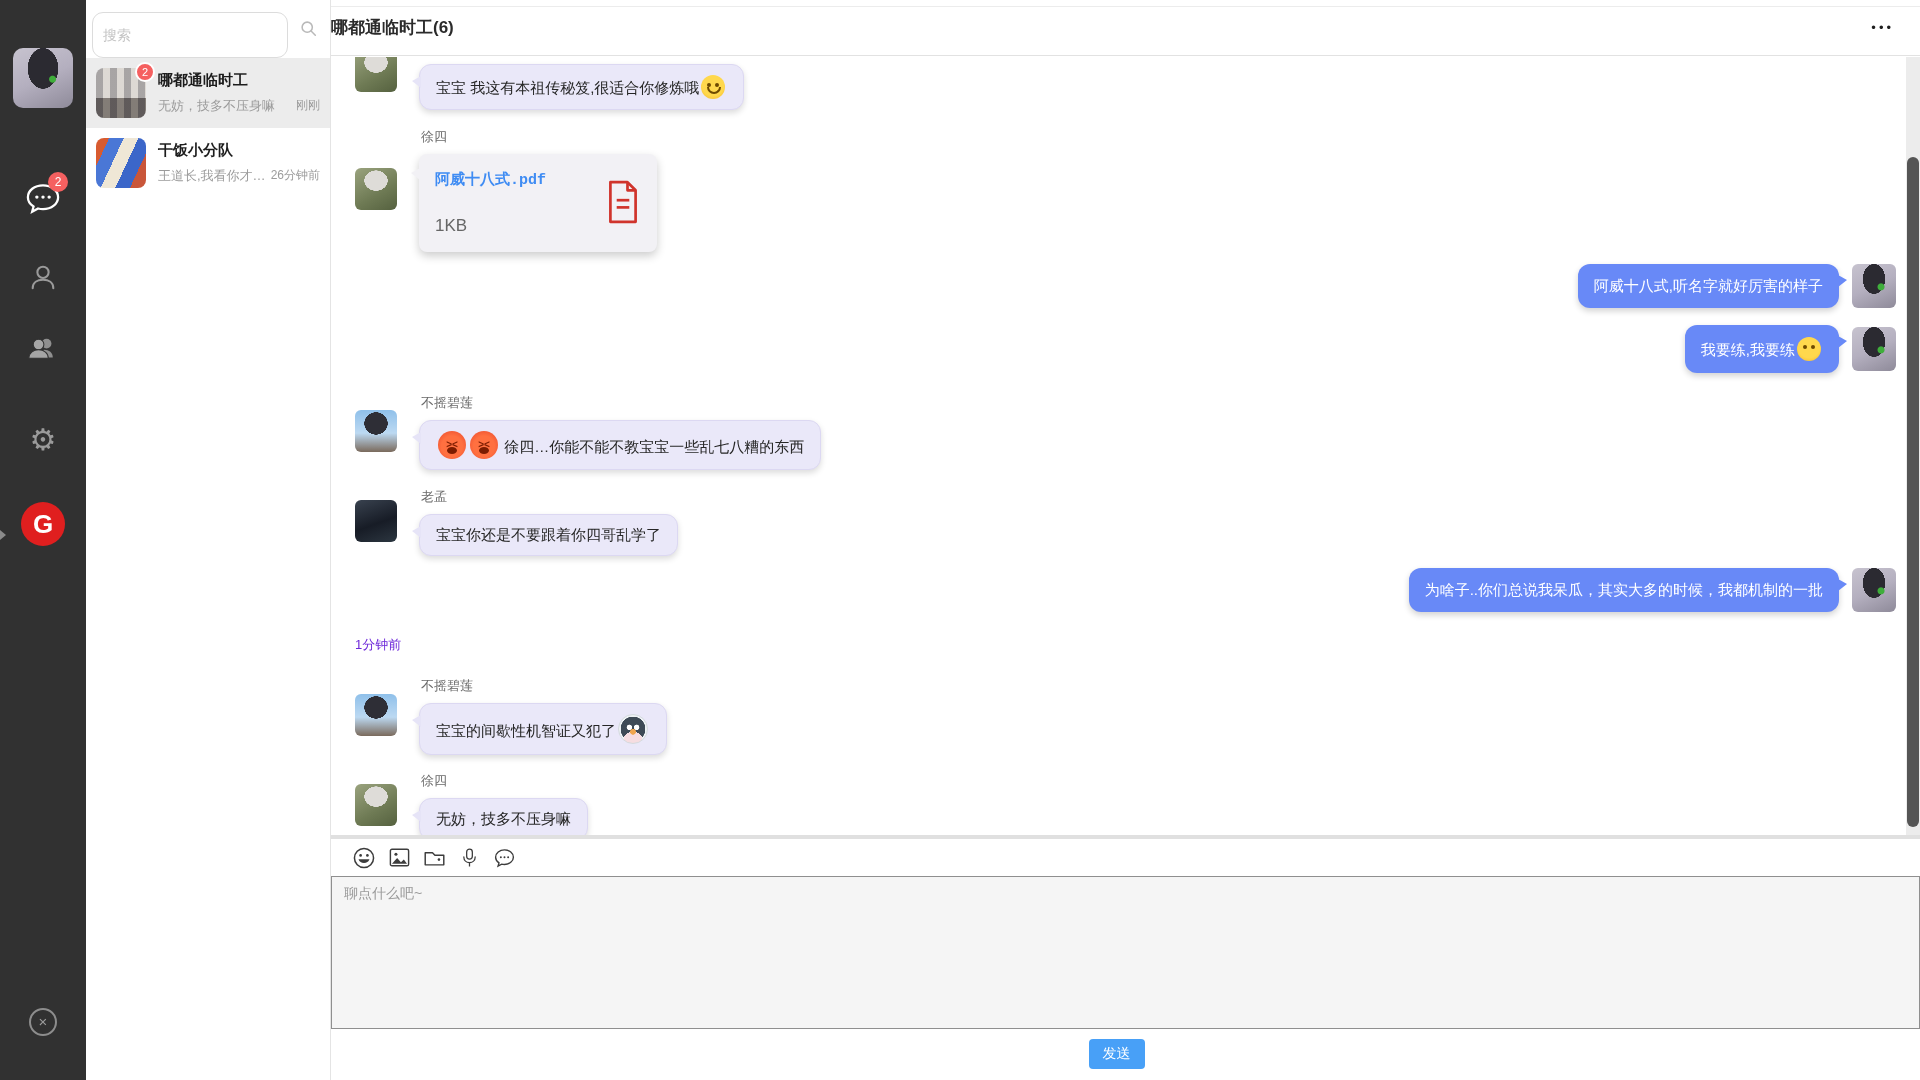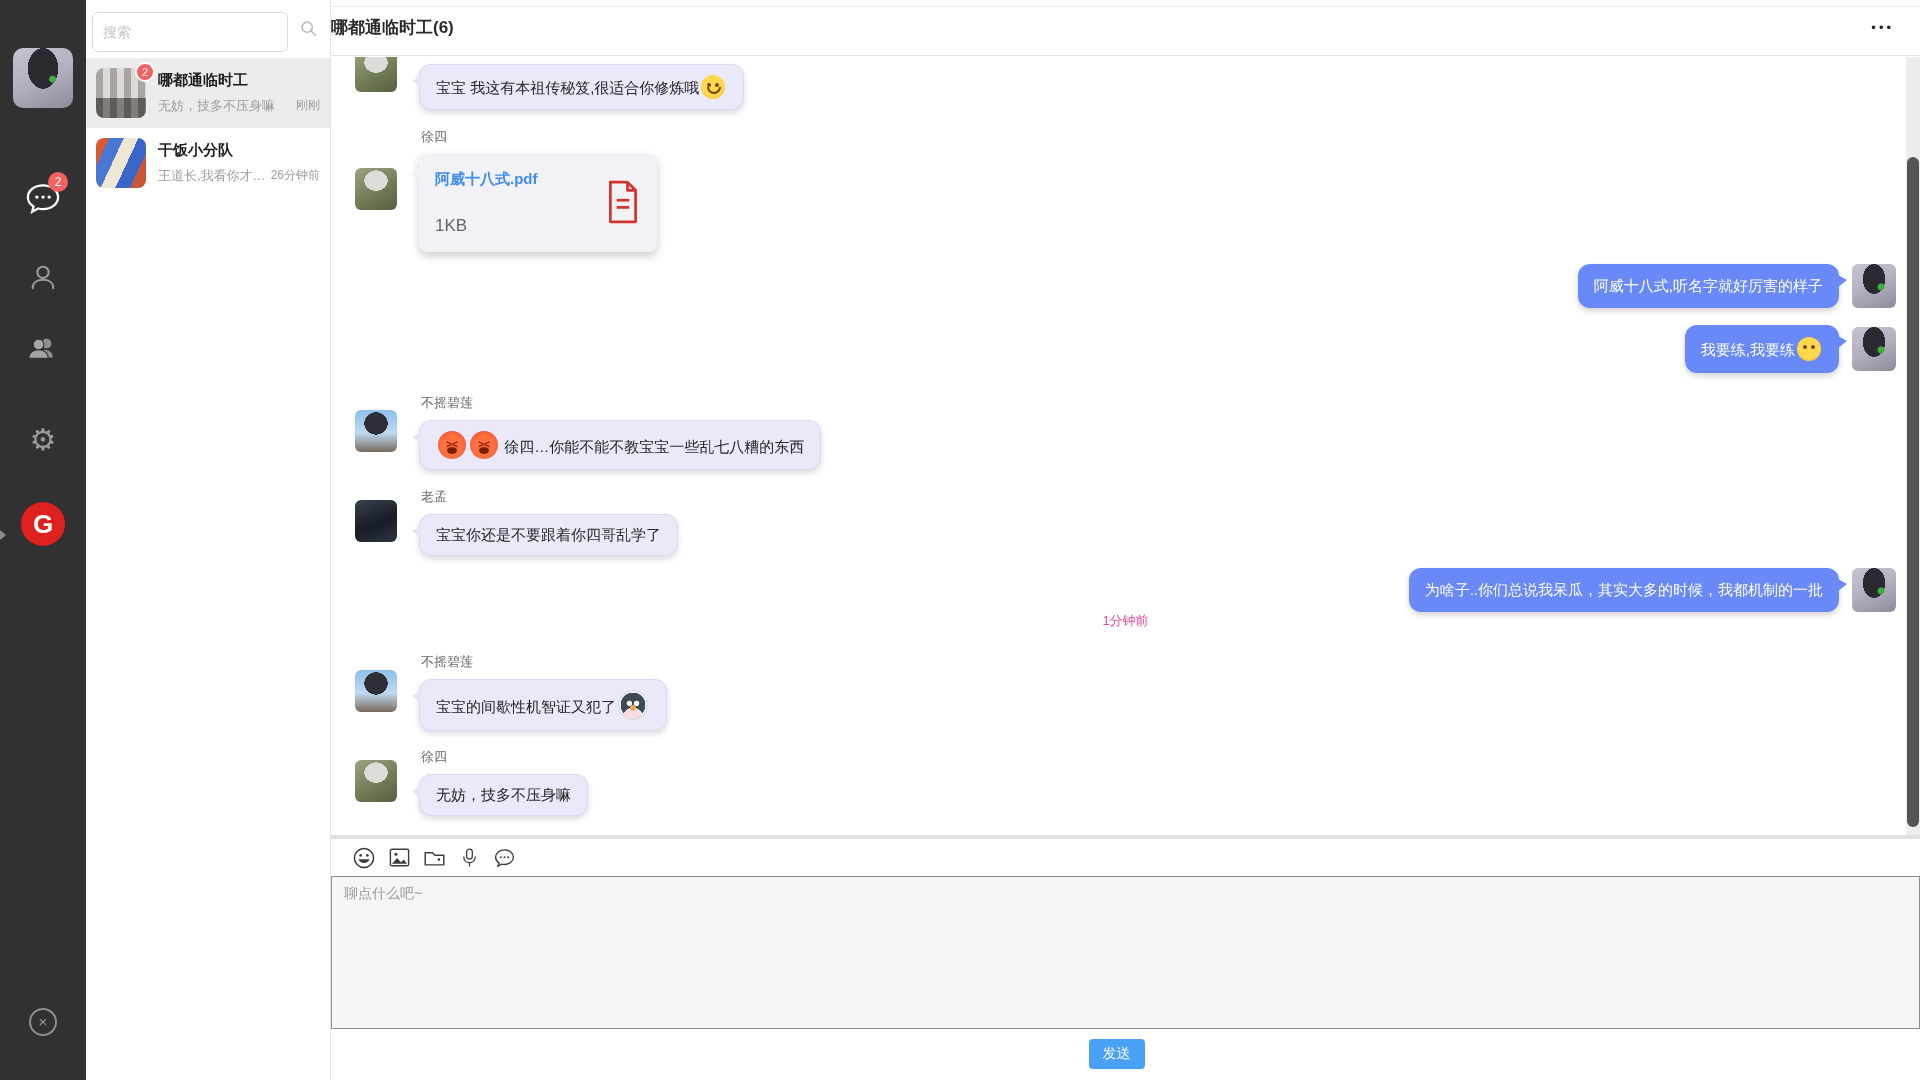--- a/index.html
+++ b/index.html
@@ -23,22 +23,22 @@
   .rail-badge { position:absolute; left:48px; top:172px; min-width:20px; height:20px; padding:0 5px;
                 background:#f56060; border-radius:10px; color:#fff; font-size:12px;
                 line-height:20px; text-align:center; }
   .rail-handle { position:absolute; left:0; top:530px; width:0; height:0;
                  border-left:6px solid #8a8a8a; border-top:5px solid transparent;
                  border-bottom:5px solid transparent; }
 
   
   .list { position:relative; width:245px; height:100%; background:#fff;
           border-right:1px solid #e4e4e4; flex-shrink:0; }
-  .search-box { position:absolute; left:6px; top:12px; width:196px; height:40px;
-                border:1px solid #dcdcdc; border-radius:6px; font-size:14px; color:#555;
+  .search-box { position:absolute; left:6px; top:12px; width:196px; height:46px;
+                border:1px solid #dcdcdc; border-radius:11px; font-size:14px; color:#555;
                 padding:0 10px; outline:none; }
   .search-box::placeholder { color:#c4c4c4; }
   .search-btn { position:absolute; right:13px; top:20px; background:none; border:none; cursor:pointer; }
   .chat-item { position:absolute; left:0; width:100%; height:70px; }
   .chat-item.sel { background:#ececec; }
   .ci-avatar { position:absolute; left:10px; top:10px; width:50px; height:50px; border-radius:8px; }
   .ci-badge { position:absolute; left:49px; top:4px; min-width:20px; height:20px; background:#f56060;
               border:2px solid #fff; border-radius:10px; color:#fff; font-size:11px;
               line-height:16px; text-align:center; padding:0 4px; }
   .ci-title { position:absolute; left:72px; top:13px; font-size:15px; font-weight:bold; color:#1c1c1c; }
@@ -71,31 +71,31 @@
                    border-right:9px solid #e6e4f7; border-top:5px solid transparent;
                    border-bottom:7px solid transparent; }
   .bub-r { background:#6889f7; color:#fff; padding:12px 16px;
            box-shadow:0 3px 6px rgba(0,0,0,.18); }
   .bub-r::after { content:""; position:absolute; right:-8px; top:11px; width:0; height:0;
                   border-left:9px solid #6889f7; border-top:5px solid transparent;
                   border-bottom:7px solid transparent; }
   .m0 { margin-top:7px; } .m0 .av { margin-top:-33px; }
   .m1 { margin-top:16px; } .m2 { margin-top:12px; } .m3 { margin-top:17px; }
   .m4 { margin-top:19px; } .m5 { margin-top:16px; } .m6 { margin-top:12px; }
-  .tdiv { text-align:center; font-size:13px; color:#ec4899; }
+  .tdiv { margin-top:24px; text-align:left; font-size:13px; color:#6d28d9; }
   .m7 { margin-top:21px; } .m8 { margin-top:15px; }
 
   
   .file-card { position:relative; width:238px; height:98px; background:#f2f1f5; border-radius:8px;
                padding:16px; box-shadow:0 4px 10px rgba(0,0,0,.2); display:flex;
                flex-direction:column; justify-content:space-between; }
   .file-card::before { content:""; position:absolute; left:-8px; top:14px; width:0; height:0;
                        border-right:9px solid #f2f1f5; border-top:5px solid transparent;
                        border-bottom:7px solid transparent; }
-  .file-name { font-size:15px; font-weight:bold; color:#3f8cf3; }
+  .file-name { font-size:15px; font-weight:bold; color:#3f8cf3;font-family:Liberation Mono, monospace; }
   .file-size { font-size:17px; color:#666; }
   .file-ico { position:absolute; right:16px; top:26px; }
 
   
   .ej { position:relative; display:inline-block; width:24px; height:24px; border-radius:50%;
         vertical-align:-6px; margin:0 2px; }
   .ej-yellow { background:radial-gradient(circle at 50% 42%, #ffd84d 58%, #f3b32a 100%); }
   .ej-yellow::before { content:""; position:absolute; left:6px; top:8px; width:4px; height:4px;
         border-radius:50%; background:#6e4a00; box-shadow:8px 0 0 #6e4a00; }
   .ej-hug::after { content:""; position:absolute; left:6px; top:12px; width:10px; height:5px;

